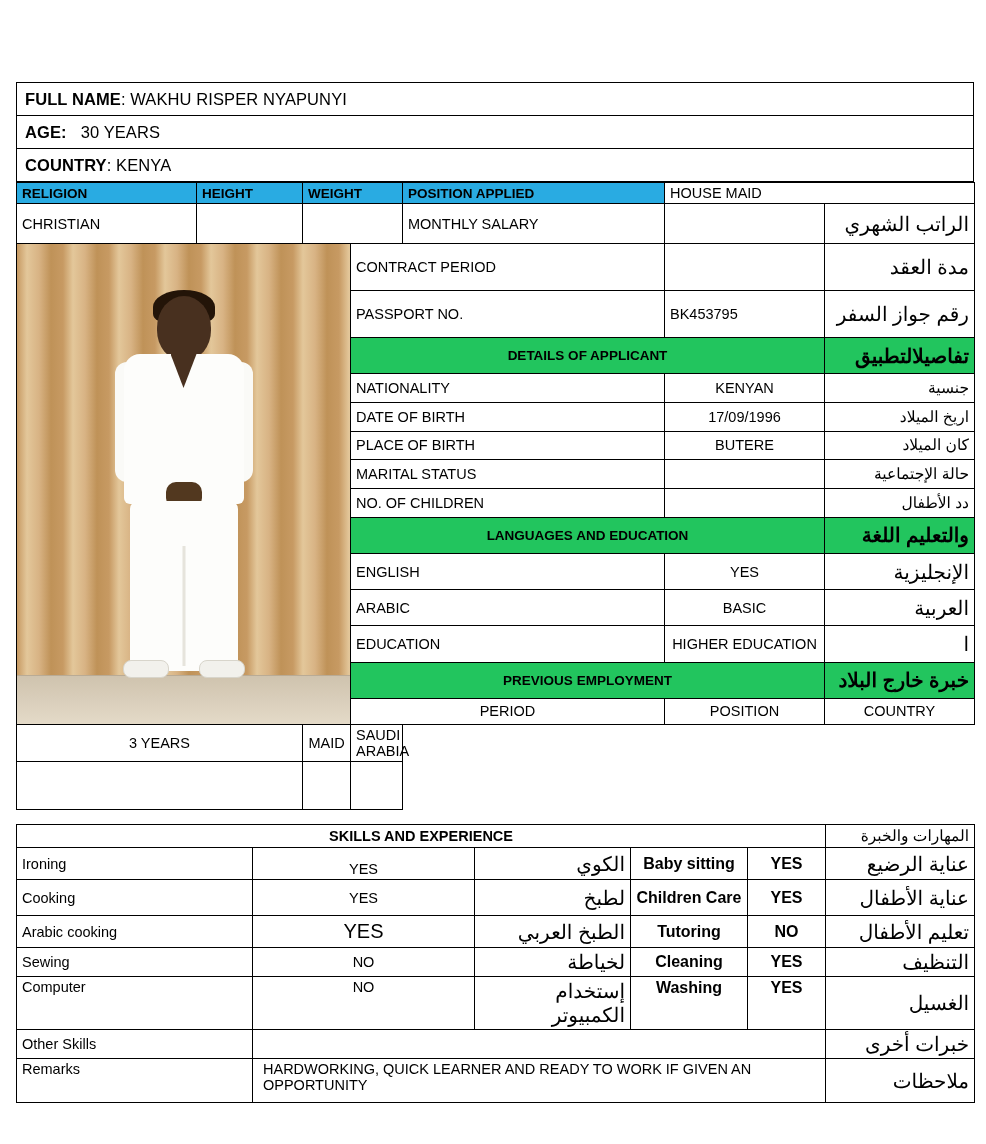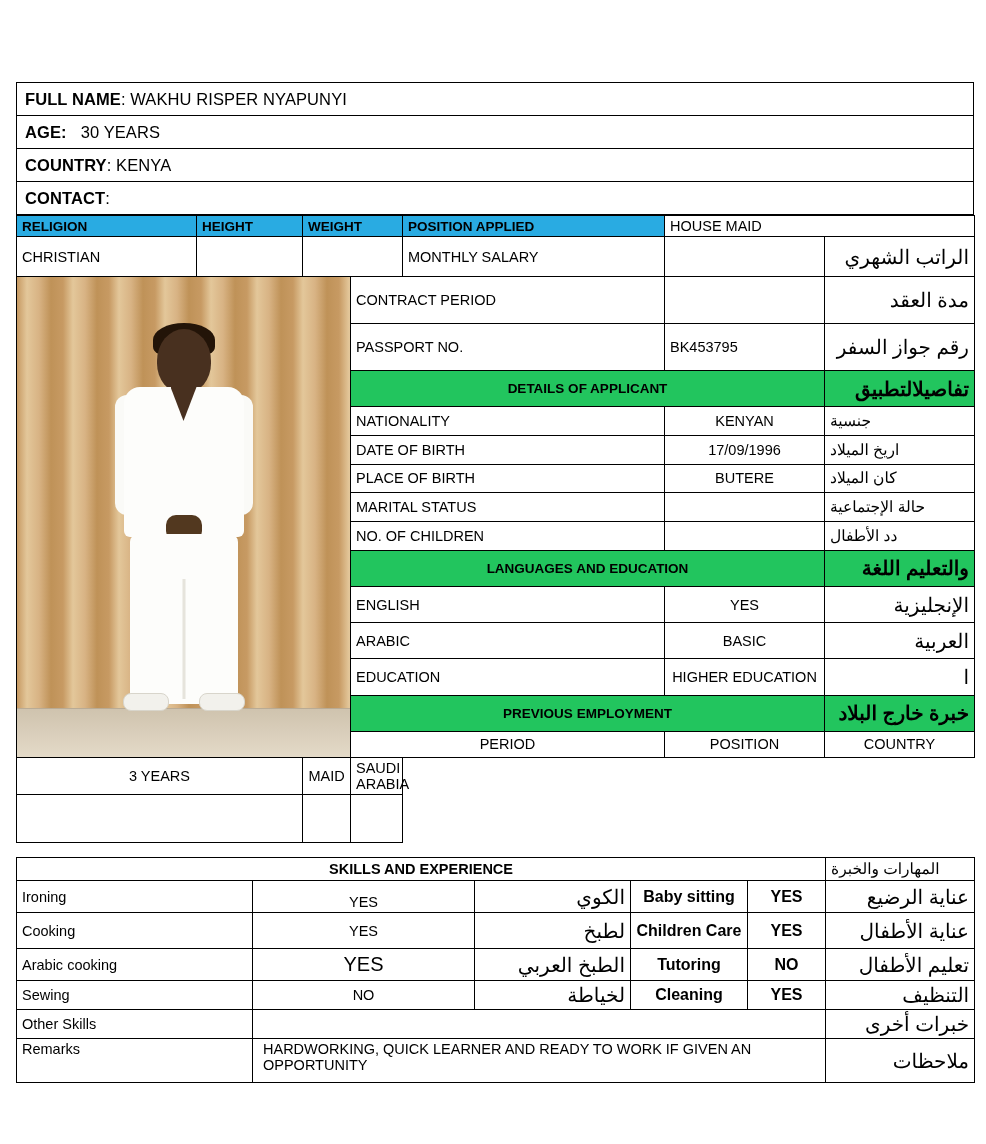--- a/index.html
+++ b/index.html
@@ -55,20 +55,21 @@
     text-align: center;
     position: relative;
   }
   .ar {
     direction: rtl;
     text-align: right;
     font-size: 20px;
   }
   .ar-small {
     direction: rtl;
+    text-align: right;
     font-size: 15.5px;
   }
   .ctr { text-align: center; }
   .photo-cell {
     padding: 0;
     vertical-align: top;
     border: 1px solid #000;
   }
   .photo {
     width: 100%;
@@ -214,25 +215,20 @@
     </tr>
     <tr class="hdr-row">
       <td>
         <span class="hdr-label">AGE:</span>
         <span class="hdr-label" style="font-weight:normal;padding-left:10px;">30 YEARS</span>
       </td>
     </tr>
     <tr class="hdr-row">
       <td>
         <span class="hdr-label">COUNTRY</span><span class="hdr-label" style="font-weight:normal;">: KENYA</span>
-      </td>
-    </tr>
-    <tr class="hdr-row">
-      <td>
-        <span class="hdr-label">CONTACT</span><span class="hdr-label" style="font-weight:normal;">:</span>
       </td>
     </tr>
   </tbody>
     </table>
 
   <table>
     <colgroup>
       <col style="width:180px">
       <col style="width:106px">
       <col style="width:48px">
@@ -414,20 +410,28 @@
 
     <tr style="height:26px">
       <td>Sewing</td>
       <td class="ctr">NO</td>
       <td class="ar">لخياطة</td>
       <td class="ctr small">Cleaning</td>
       <td class="ctr small">YES</td>
       <td class="ar">التنظيف</td>
     </tr>
 
+    <tr style="height:50px">
+      <td style="vertical-align:top">Computer</td>
+      <td class="ctr" style="vertical-align:top">NO</td>
+      <td class="ar" style="vertical-align:top">إستخدام الكمبيوتر</td>
+      <td class="ctr small" style="vertical-align:top">Washing</td>
+      <td class="ctr small" style="vertical-align:top">YES</td>
+      <td class="ar">الغسيل</td>
+    </tr>
 
     <tr style="height:28px">
       <td>Other Skills</td>
       <td colspan="4"></td>
       <td class="ar">خبرات أخرى</td>
     </tr>
 
     <tr style="height:44px">
       <td style="vertical-align:top">Remarks</td>
       <td colspan="4" style="vertical-align:top;padding-left:10px">HARDWORKING, QUICK LEARNER AND READY TO WORK IF GIVEN AN OPPORTUNITY</td>

